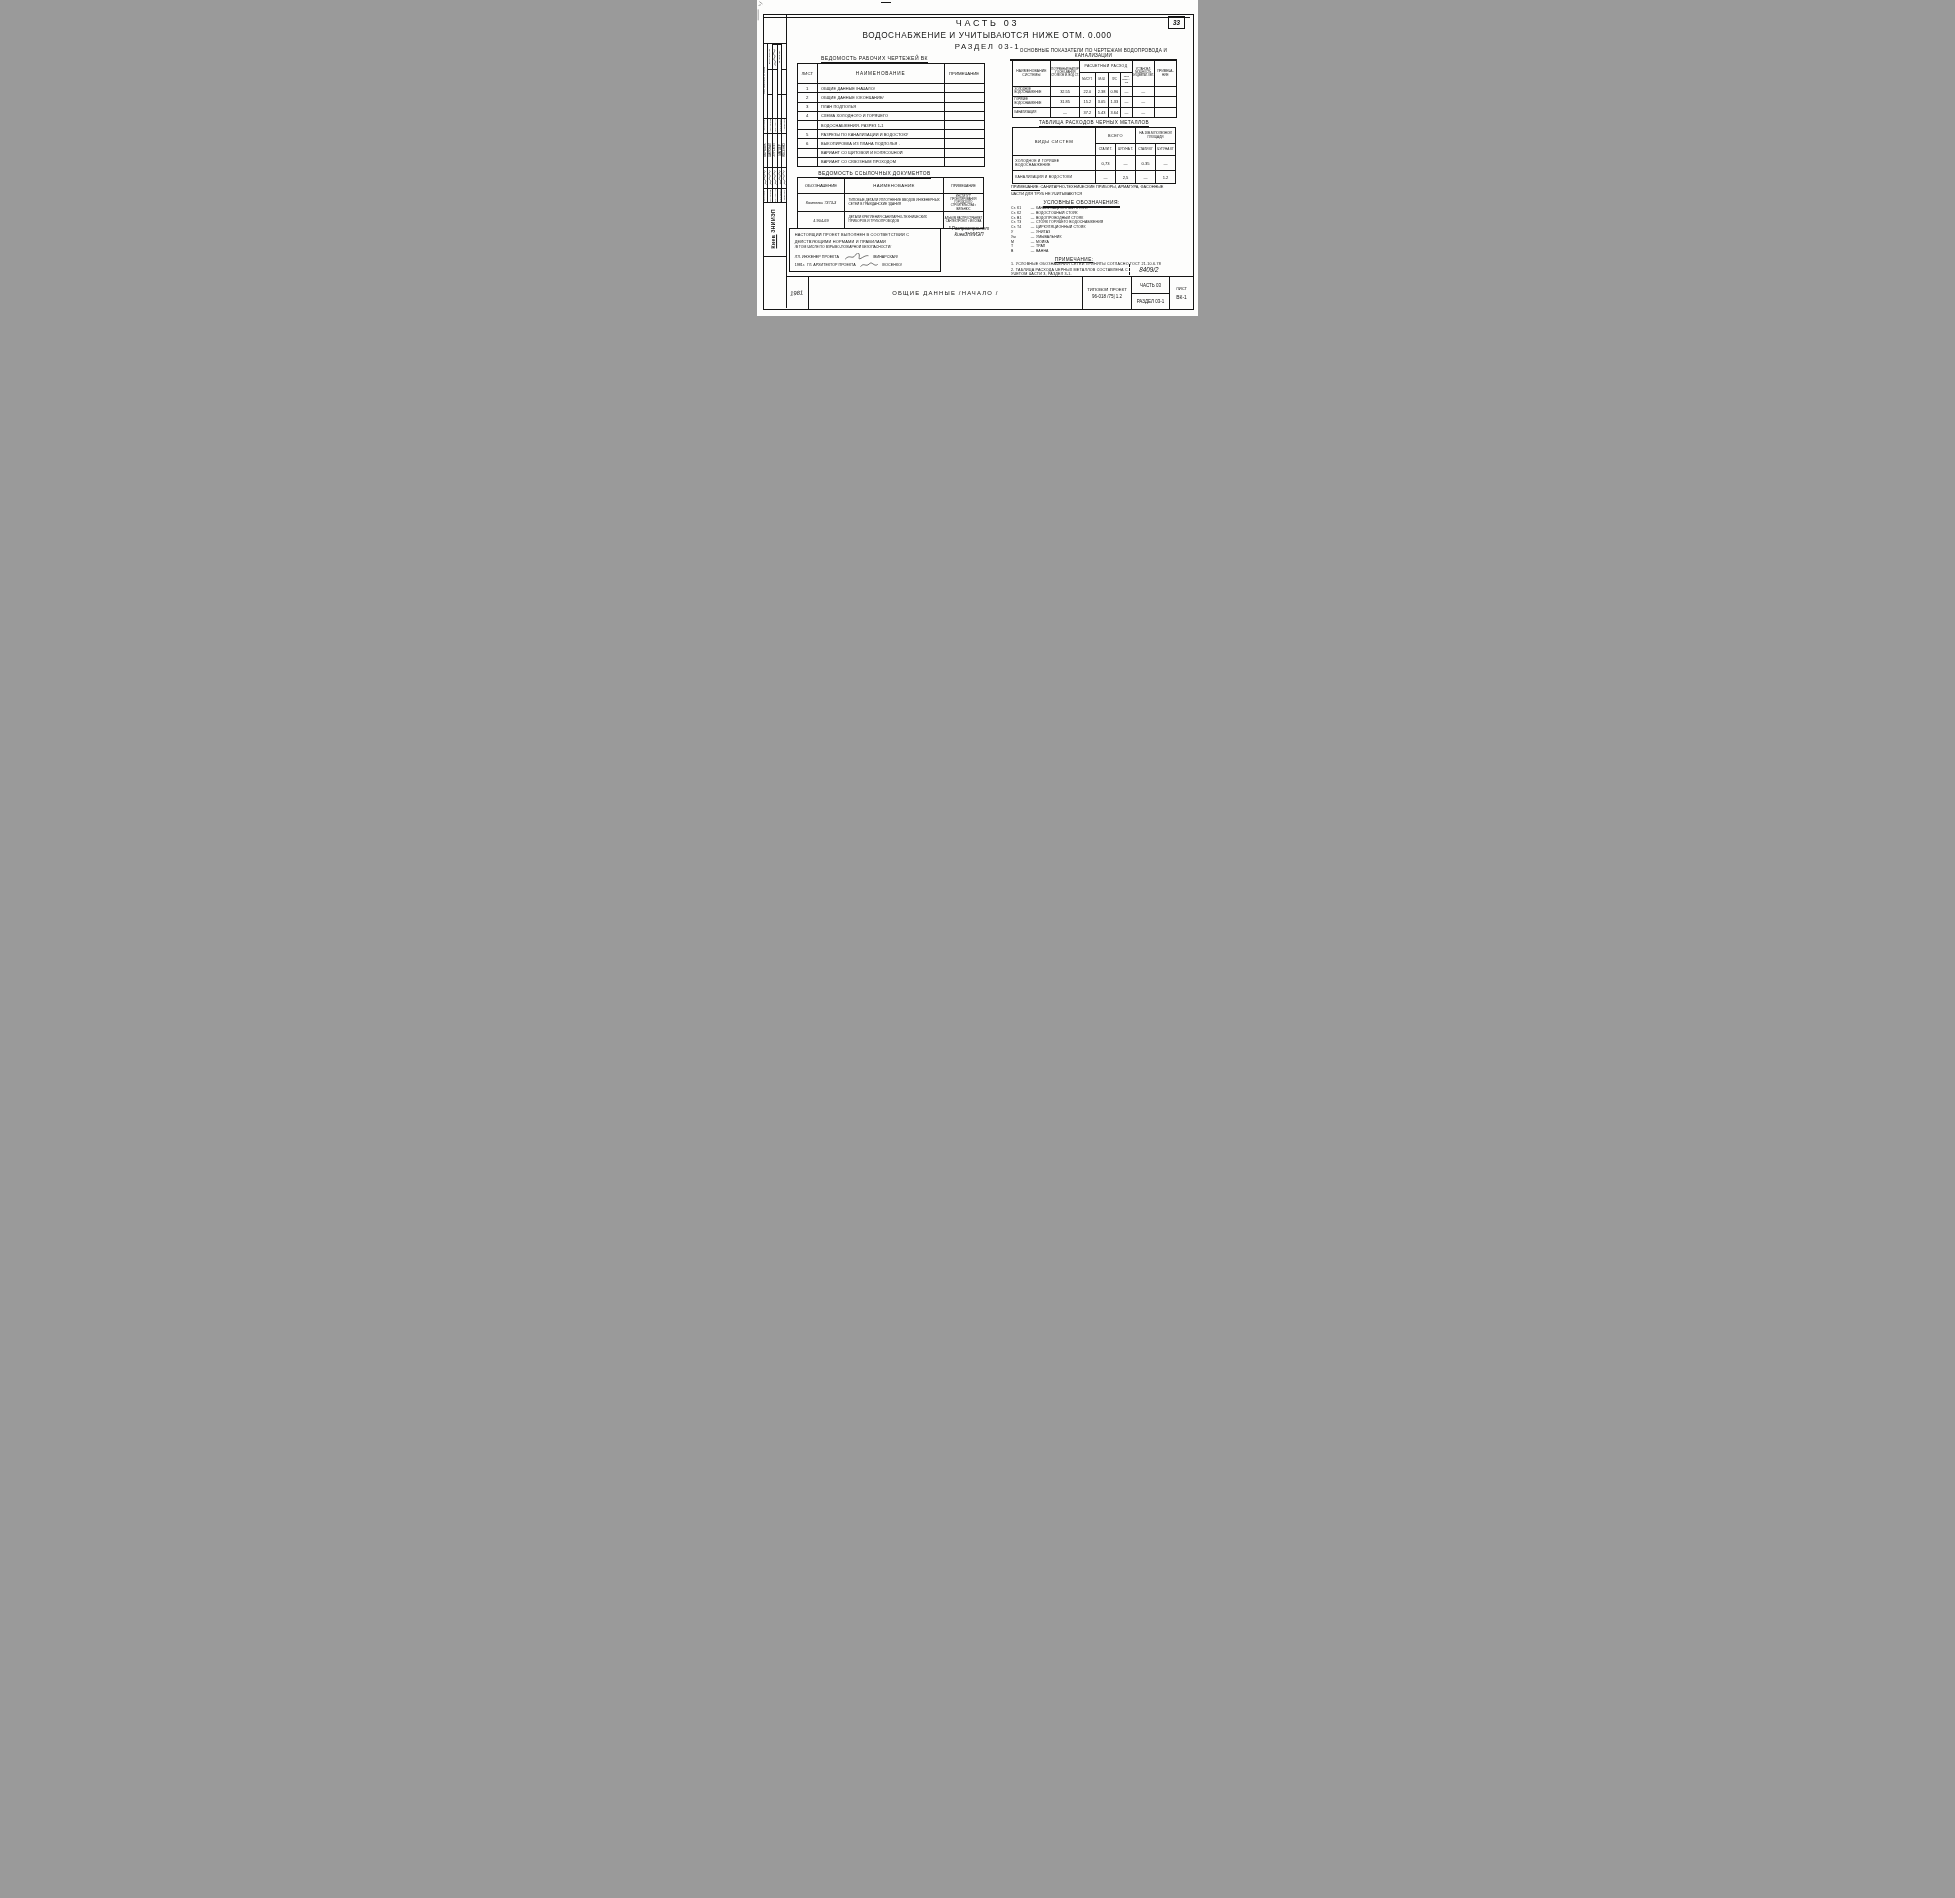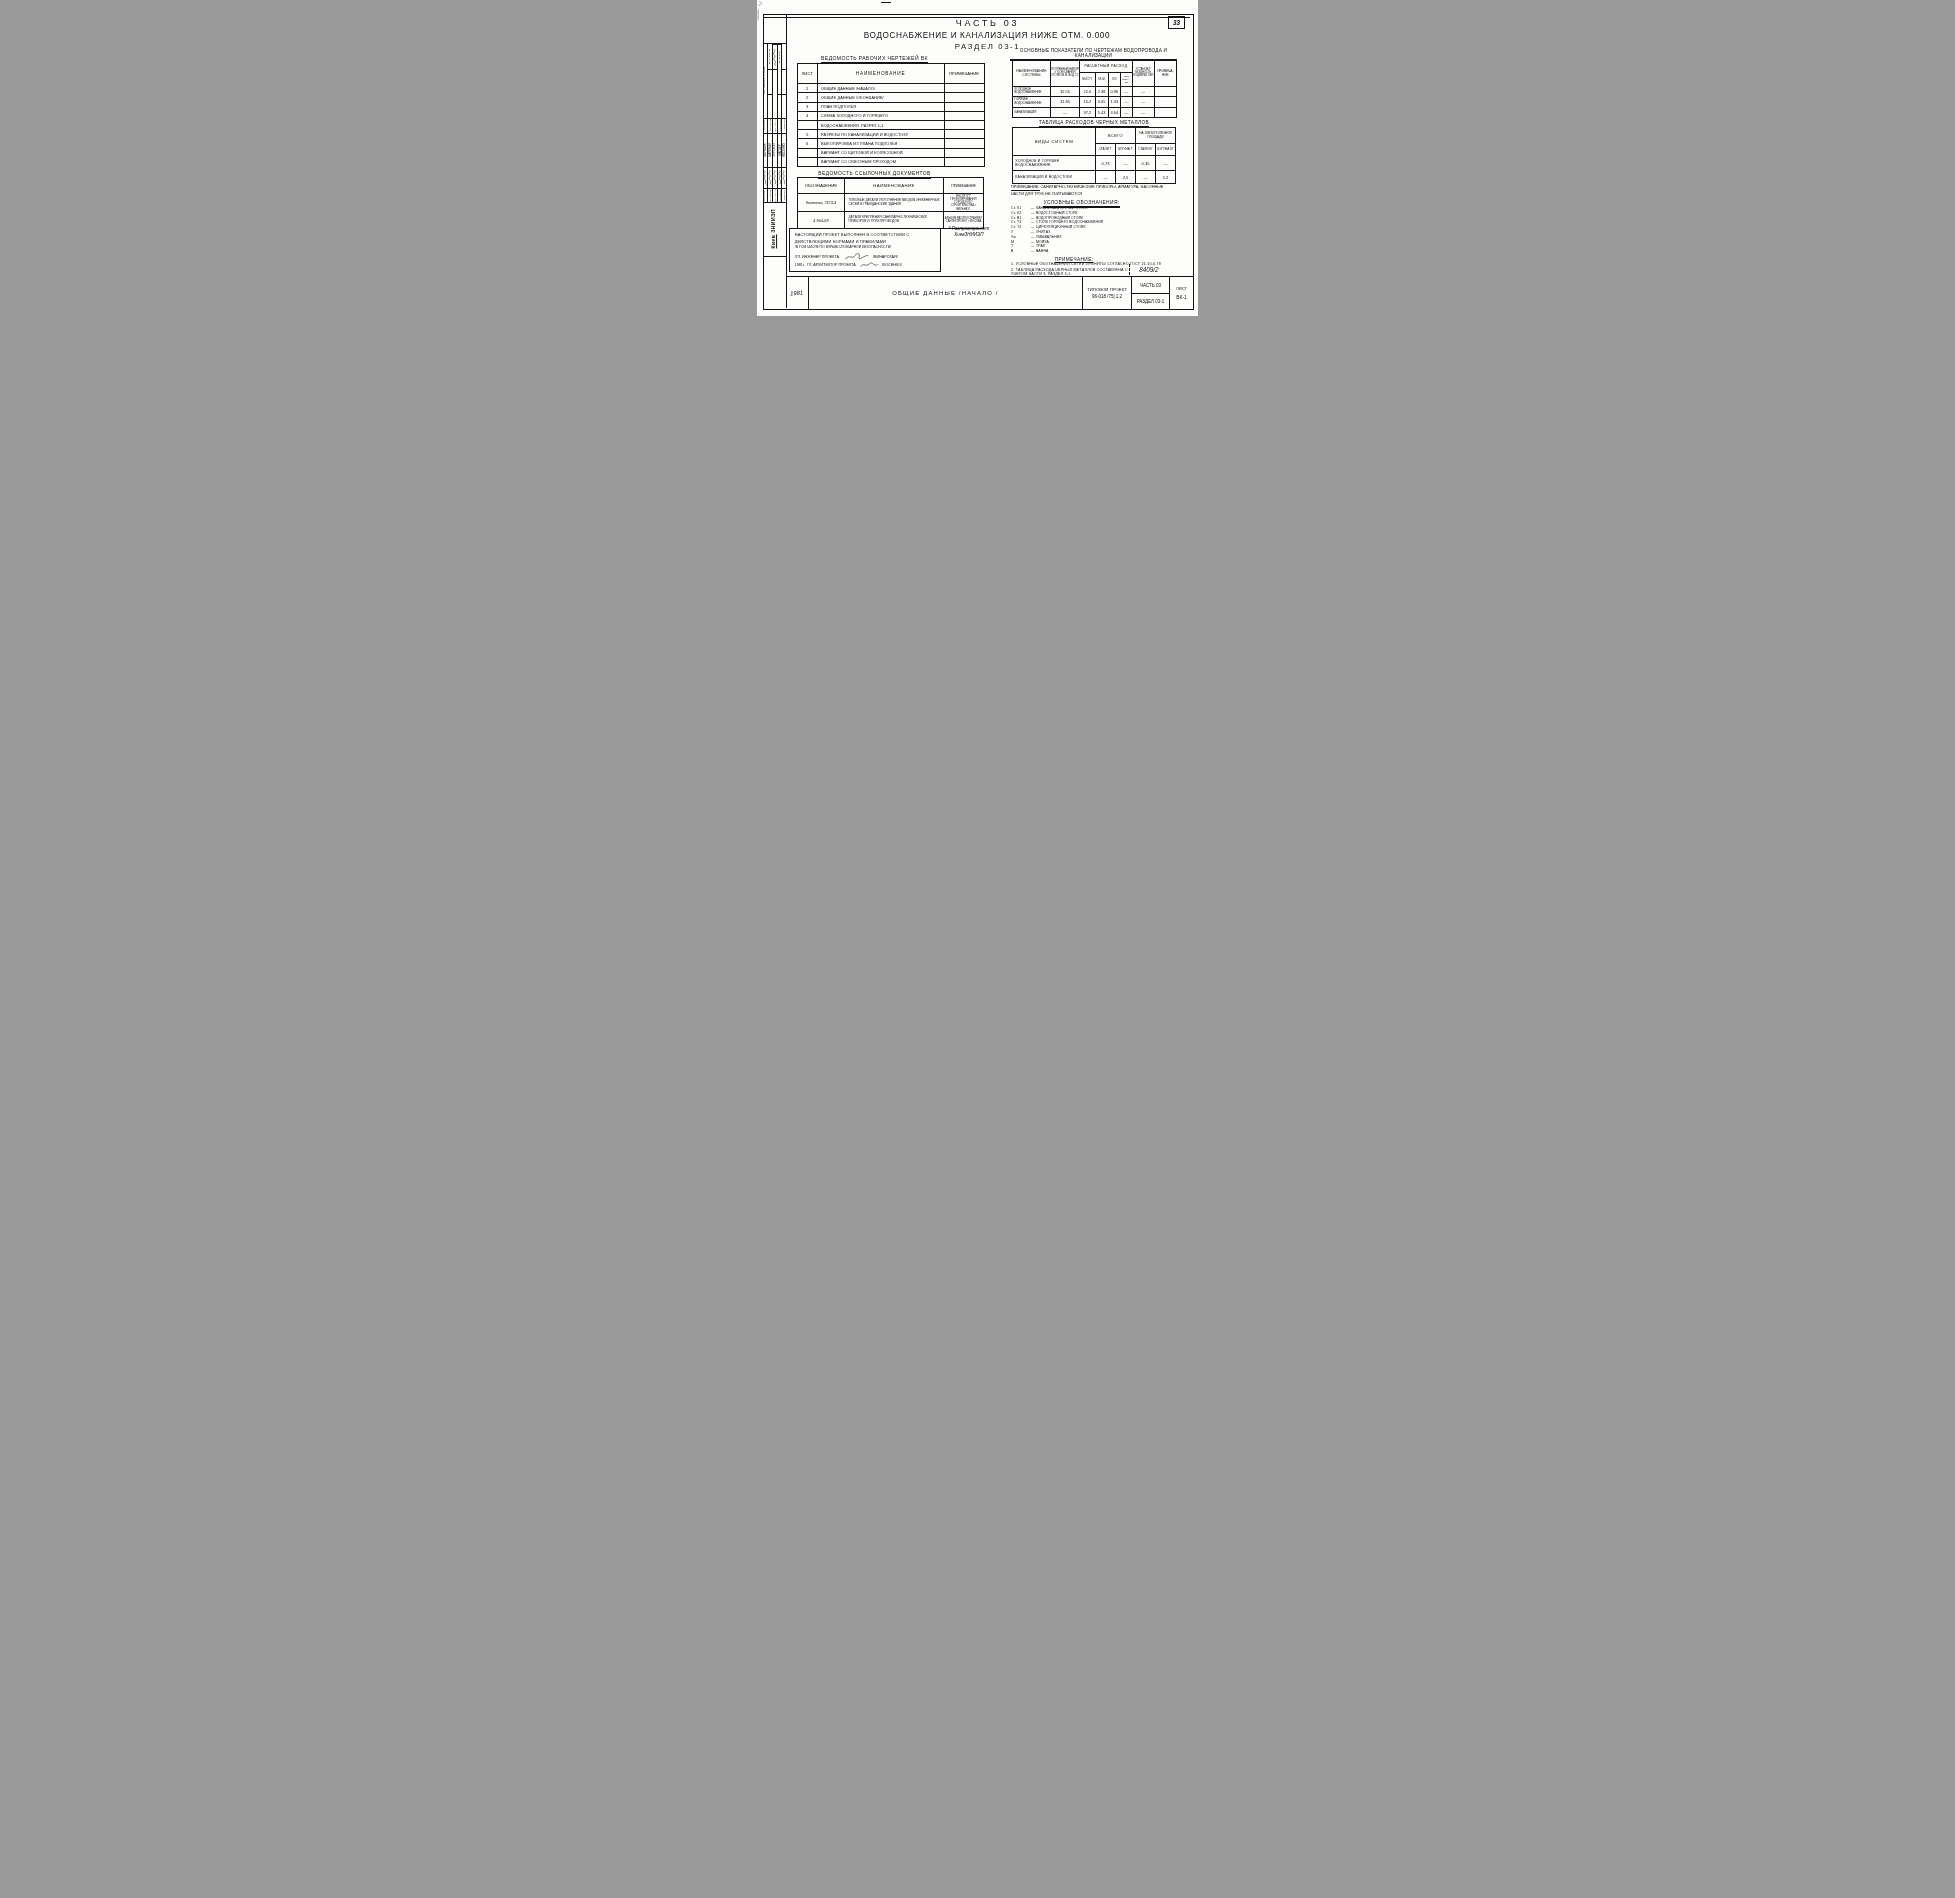--- a/index.html
+++ b/index.html
@@ -148,21 +148,21 @@
     <div class="rot" style="font-size:5.1px;letter-spacing:0.4px;font-weight:700;">
       <span class="h-un">Киев</span>&nbsp;<span>ЗНИИЭП</span>
     </div>
   </div>
 
   <div class="abs c" style="left:411px;top:15.6px;width:15px;height:11.3px;border:1px solid #141414;line-height:11.3px;font-size:6.3px;font-weight:700;font-style:italic;">
     <span>33</span>
   </div>
 
   <div class="abs c" style="left:117px;top:18px;width:227px;font-size:9px;letter-spacing:2.7px;">ЧАСТЬ 03</div>
-  <div class="abs c" style="left:66px;top:30.5px;width:328px;font-size:8.2px;letter-spacing:0.6px;">ВОДОСНАБЖЕНИЕ И КАНАЛИЗАЦИЯ НИЖЕ ОТМ. 0.000</div>
+  <div class="abs c" style="left:66px;top:30.5px;width:328px;font-size:8.2px;letter-spacing:0.6px;">ВОДОСНАБЖЕНИЕ И УЧИТЫВАЮТСЯ НИЖЕ ОТМ. 0.000</div>
   <div class="abs c" style="left:117px;top:42px;width:227px;font-size:7.8px;letter-spacing:1.6px;">РАЗДЕЛ 03-1</div>
 
   <div class="abs c" style="left:47px;top:54px;width:141px;">
     <span class="h-dbl" style="font-size:5.1px;letter-spacing:0.4px;">ВЕДОМОСТЬ РАБОЧИХ ЧЕРТЕЖЕЙ ВК</span>
   </div>
   <table class="abs" style="left:40px;top:63px;width:187px;font-size:3.9px;">
     <colgroup>
         <col style="width:19.6px">
         <col style="width:127px">
         <col style="width:40px">

